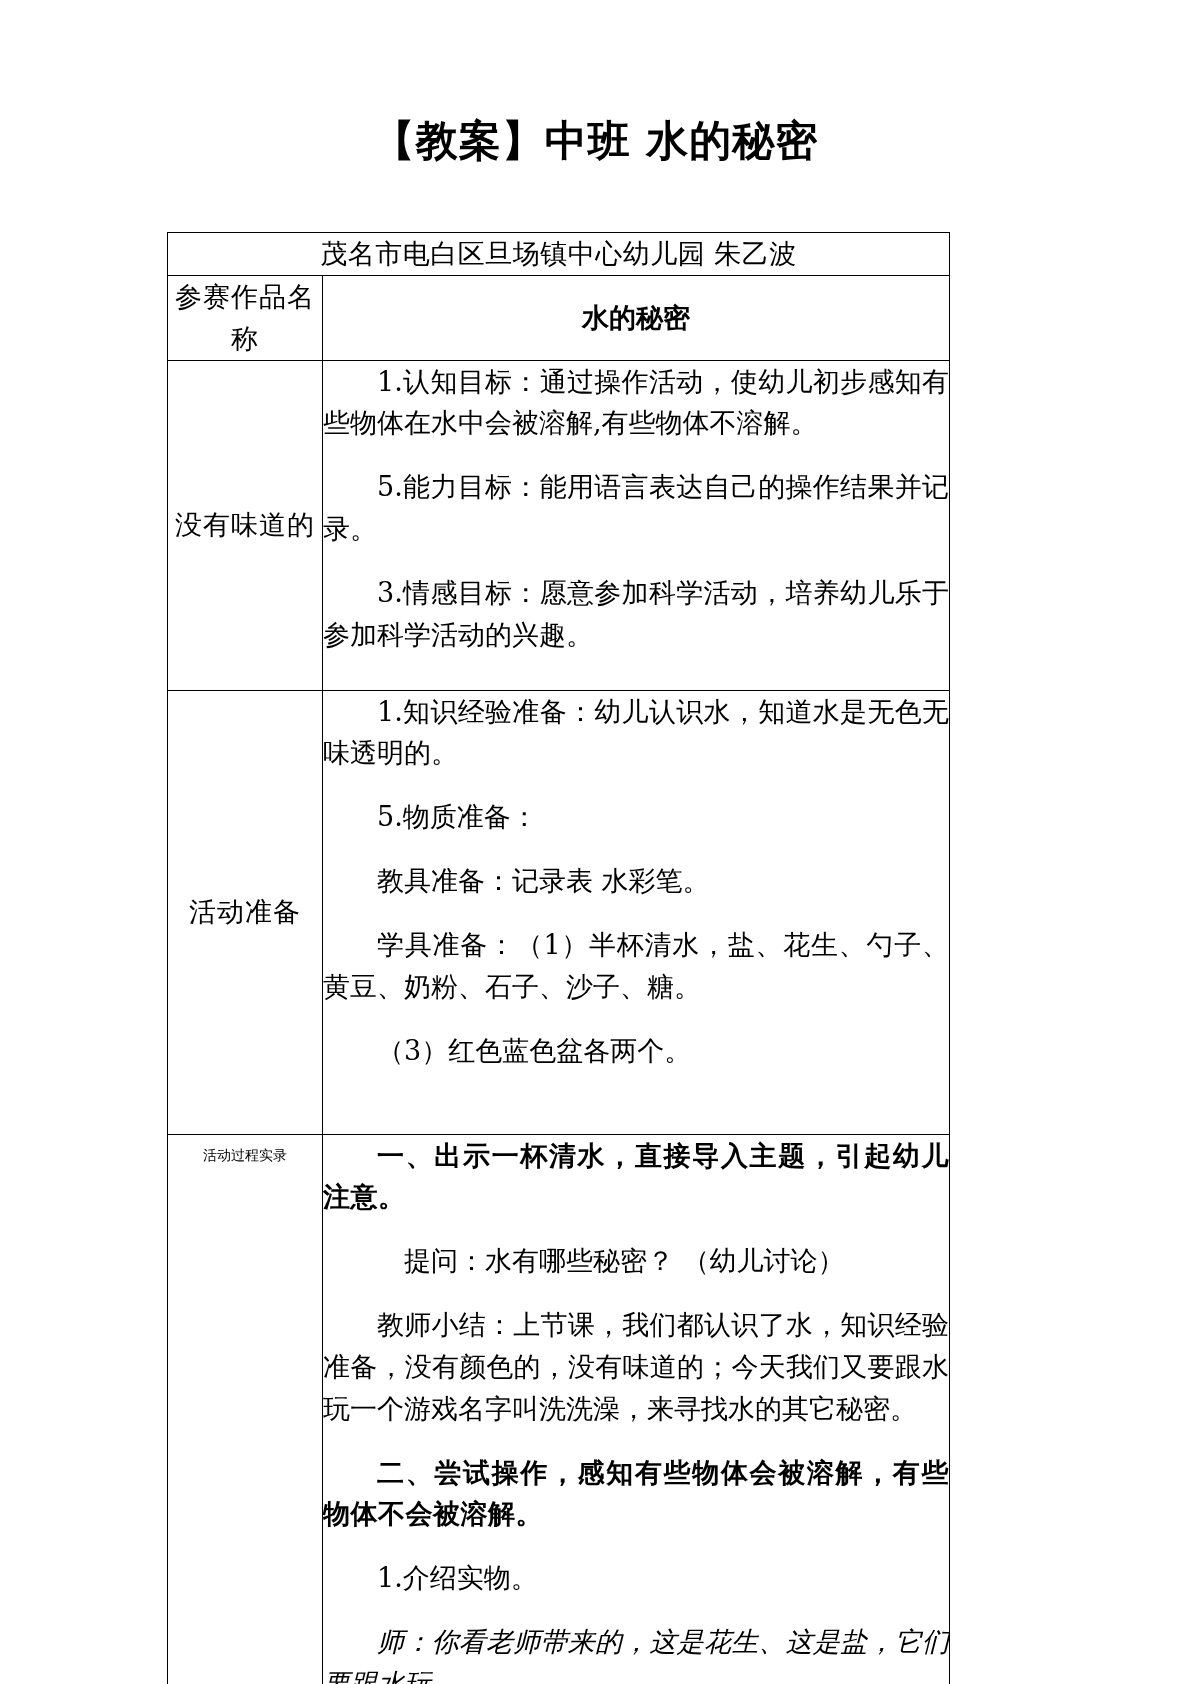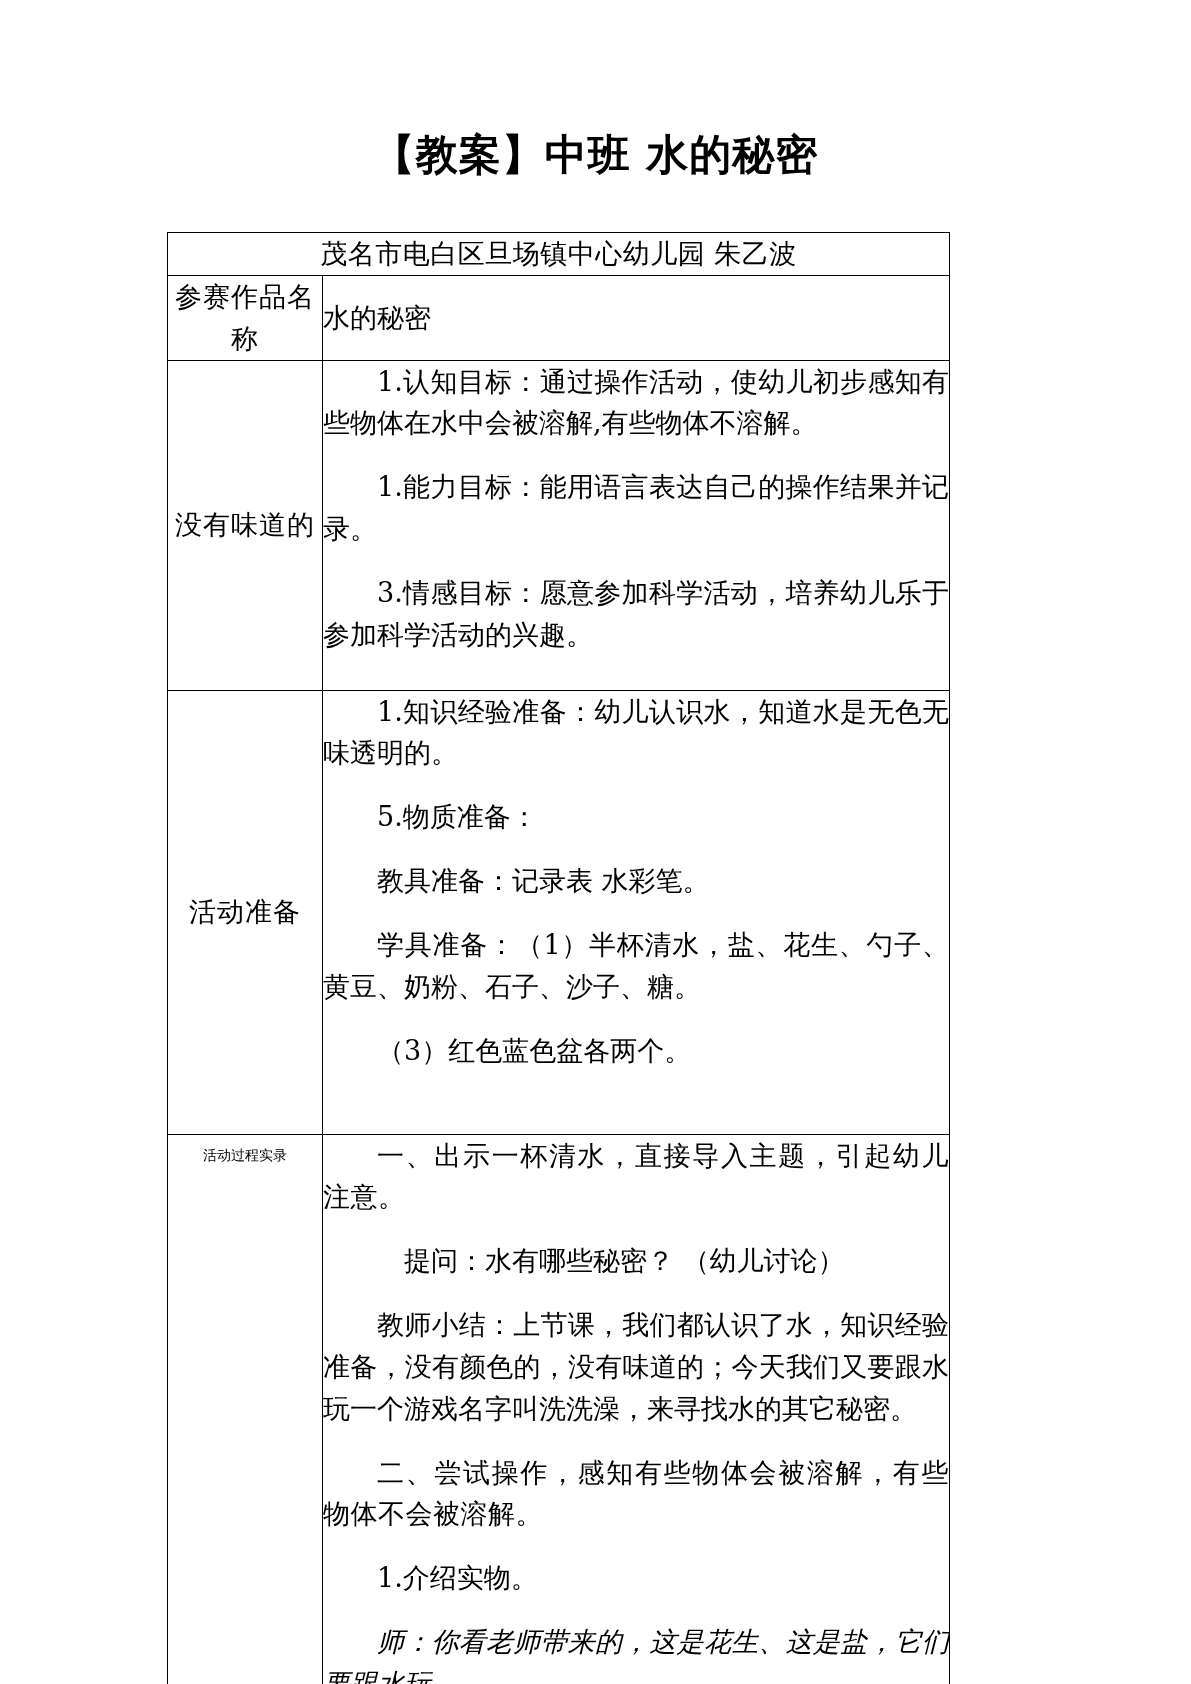--- a/index.html
+++ b/index.html
@@ -18,21 +18,21 @@
   .page {
     position: absolute;
     left: 0; top: 0;
     width: 1191px;
     height: 1684px;
     box-sizing: border-box;
   }
   .doc-title {
     position: absolute;
     left: 0;
-    top: 130px;
+    top: 116px;
     width: 1191px;
     text-align: center;
     font-family: "DejaVu Serif", "Liberation Serif", serif;
     font-weight: bold;
     font-size: 42px;
     letter-spacing: 1px;
     line-height: 1.2;
   }
   table.lesson-table {
     position: absolute;
@@ -65,41 +65,43 @@
     text-align: center;
     font-size: 21px;
   }
   .header-cell {
     text-align: center;
     font-size: 19px;
     padding: 9px 0 9px 0;
     letter-spacing: 0.5px;
   }
   .title-value-cell {
+    text-align: center;
     font-size: 21px;
     height: 76px;
+    font-weight: bold;
   }
   .body-cell {
     text-align: left;
     vertical-align: top;
     font-size: 20.5px;
     line-height: 1.62;
     padding: 6px 4px 10px 4px;
   }
   .body-cell p {
     margin: 0 0 22px 0;
     text-indent: 2em;
     text-align: justify;
   }
   .body-cell p.tight {
     margin-bottom: 4px;
     font-style: italic;
   }
   .body-cell p.heading {
-    font-weight: normal;
+    font-weight: bold;
     letter-spacing: 0.5px;
   }
   .body-cell p.deep-indent {
     text-indent: 3em;
   }
   .domain-row td { height: 42px; }
   .spacer-bottom { height: 12px; }
   .clipped { overflow: hidden; }
 </style>
 </head>
@@ -124,21 +126,21 @@
       <tr>
         <td class="label-cell">参赛作品名称</td>
         <td colspan="3" class="title-value-cell">水的秘密</td>
       </tr>
 
 
       <tr>
         <td class="label-cell">没有味道的</td>
         <td colspan="3" class="body-cell">
           <p>1.认知目标：通过操作活动，使幼儿初步感知有些物体在水中会被溶解,有些物体不溶解。</p>
-          <p>1.能力目标：能用语言表达自己的操作结果并记录。</p>
+          <p>5.能力目标：能用语言表达自己的操作结果并记录。</p>
           <p>3.情感目标：愿意参加科学活动，培养幼儿乐于参加科学活动的兴趣。</p>
           <div class="spacer-bottom"></div>
         </td>
       </tr>
 
       <tr>
         <td class="label-cell">活动准备</td>
         <td colspan="3" class="body-cell">
           <p>1.知识经验准备：幼儿认识水，知道水是无色无味透明的。</p>
           <p>5.物质准备：</p>

